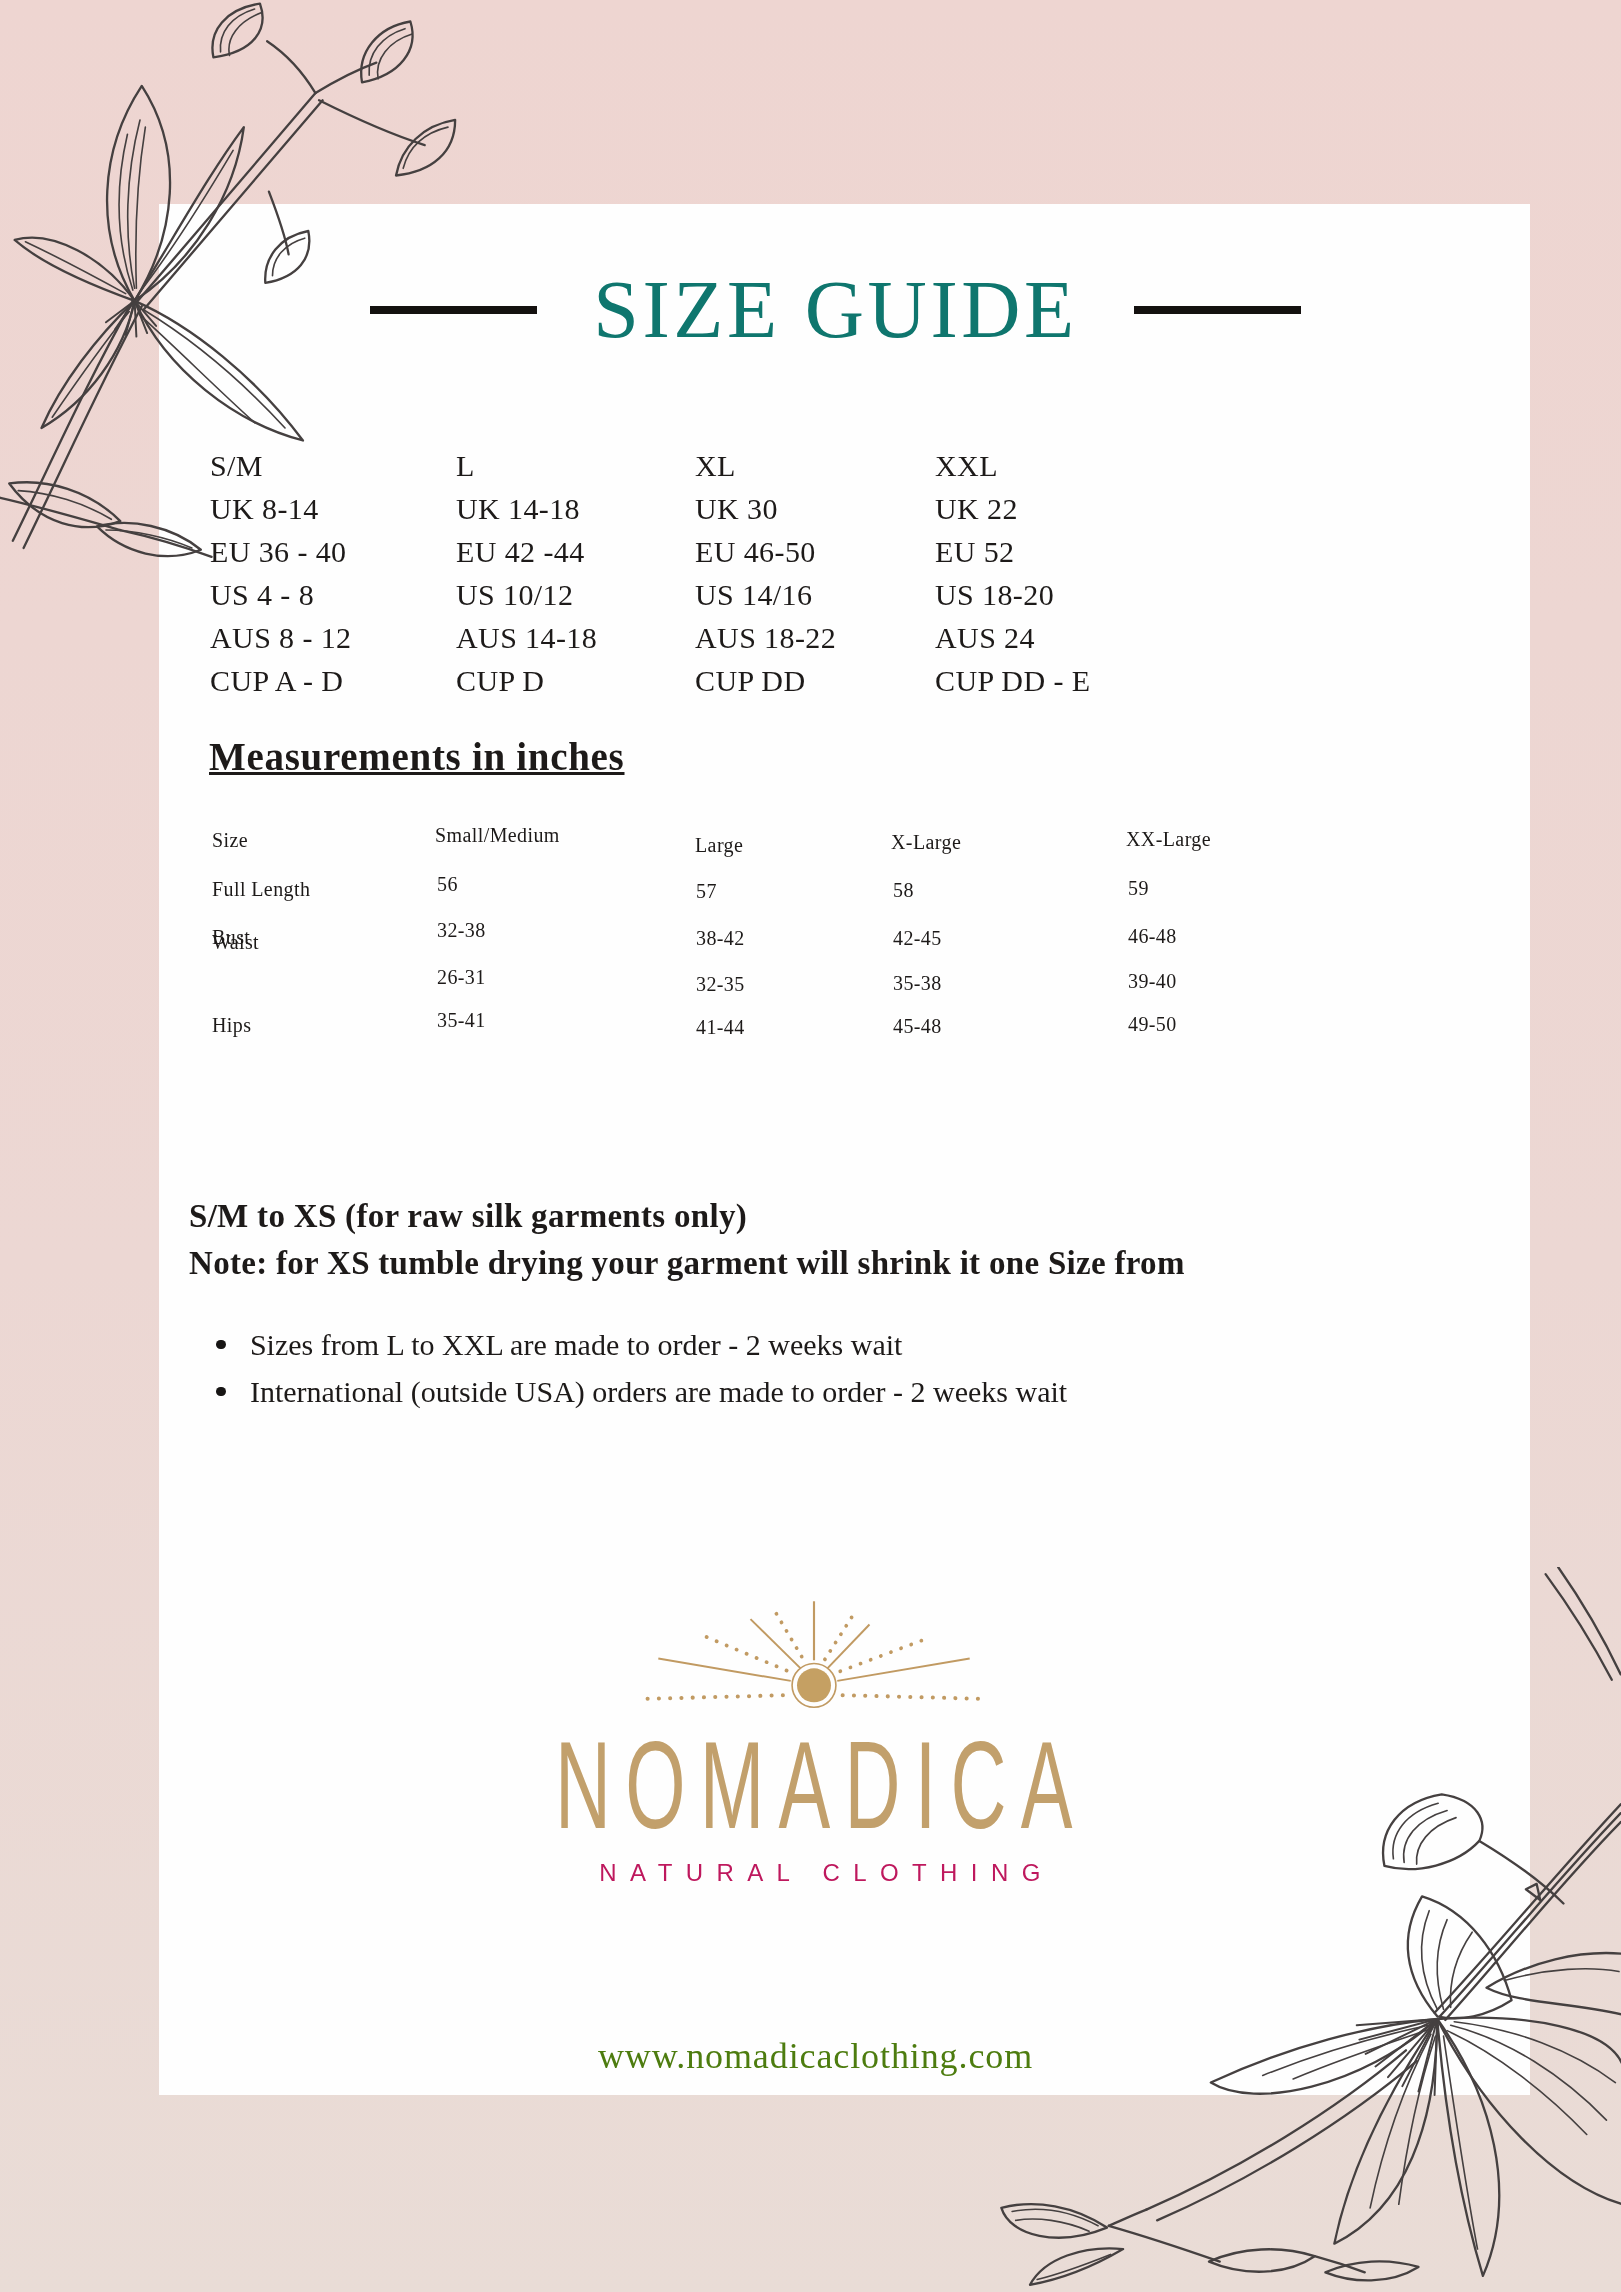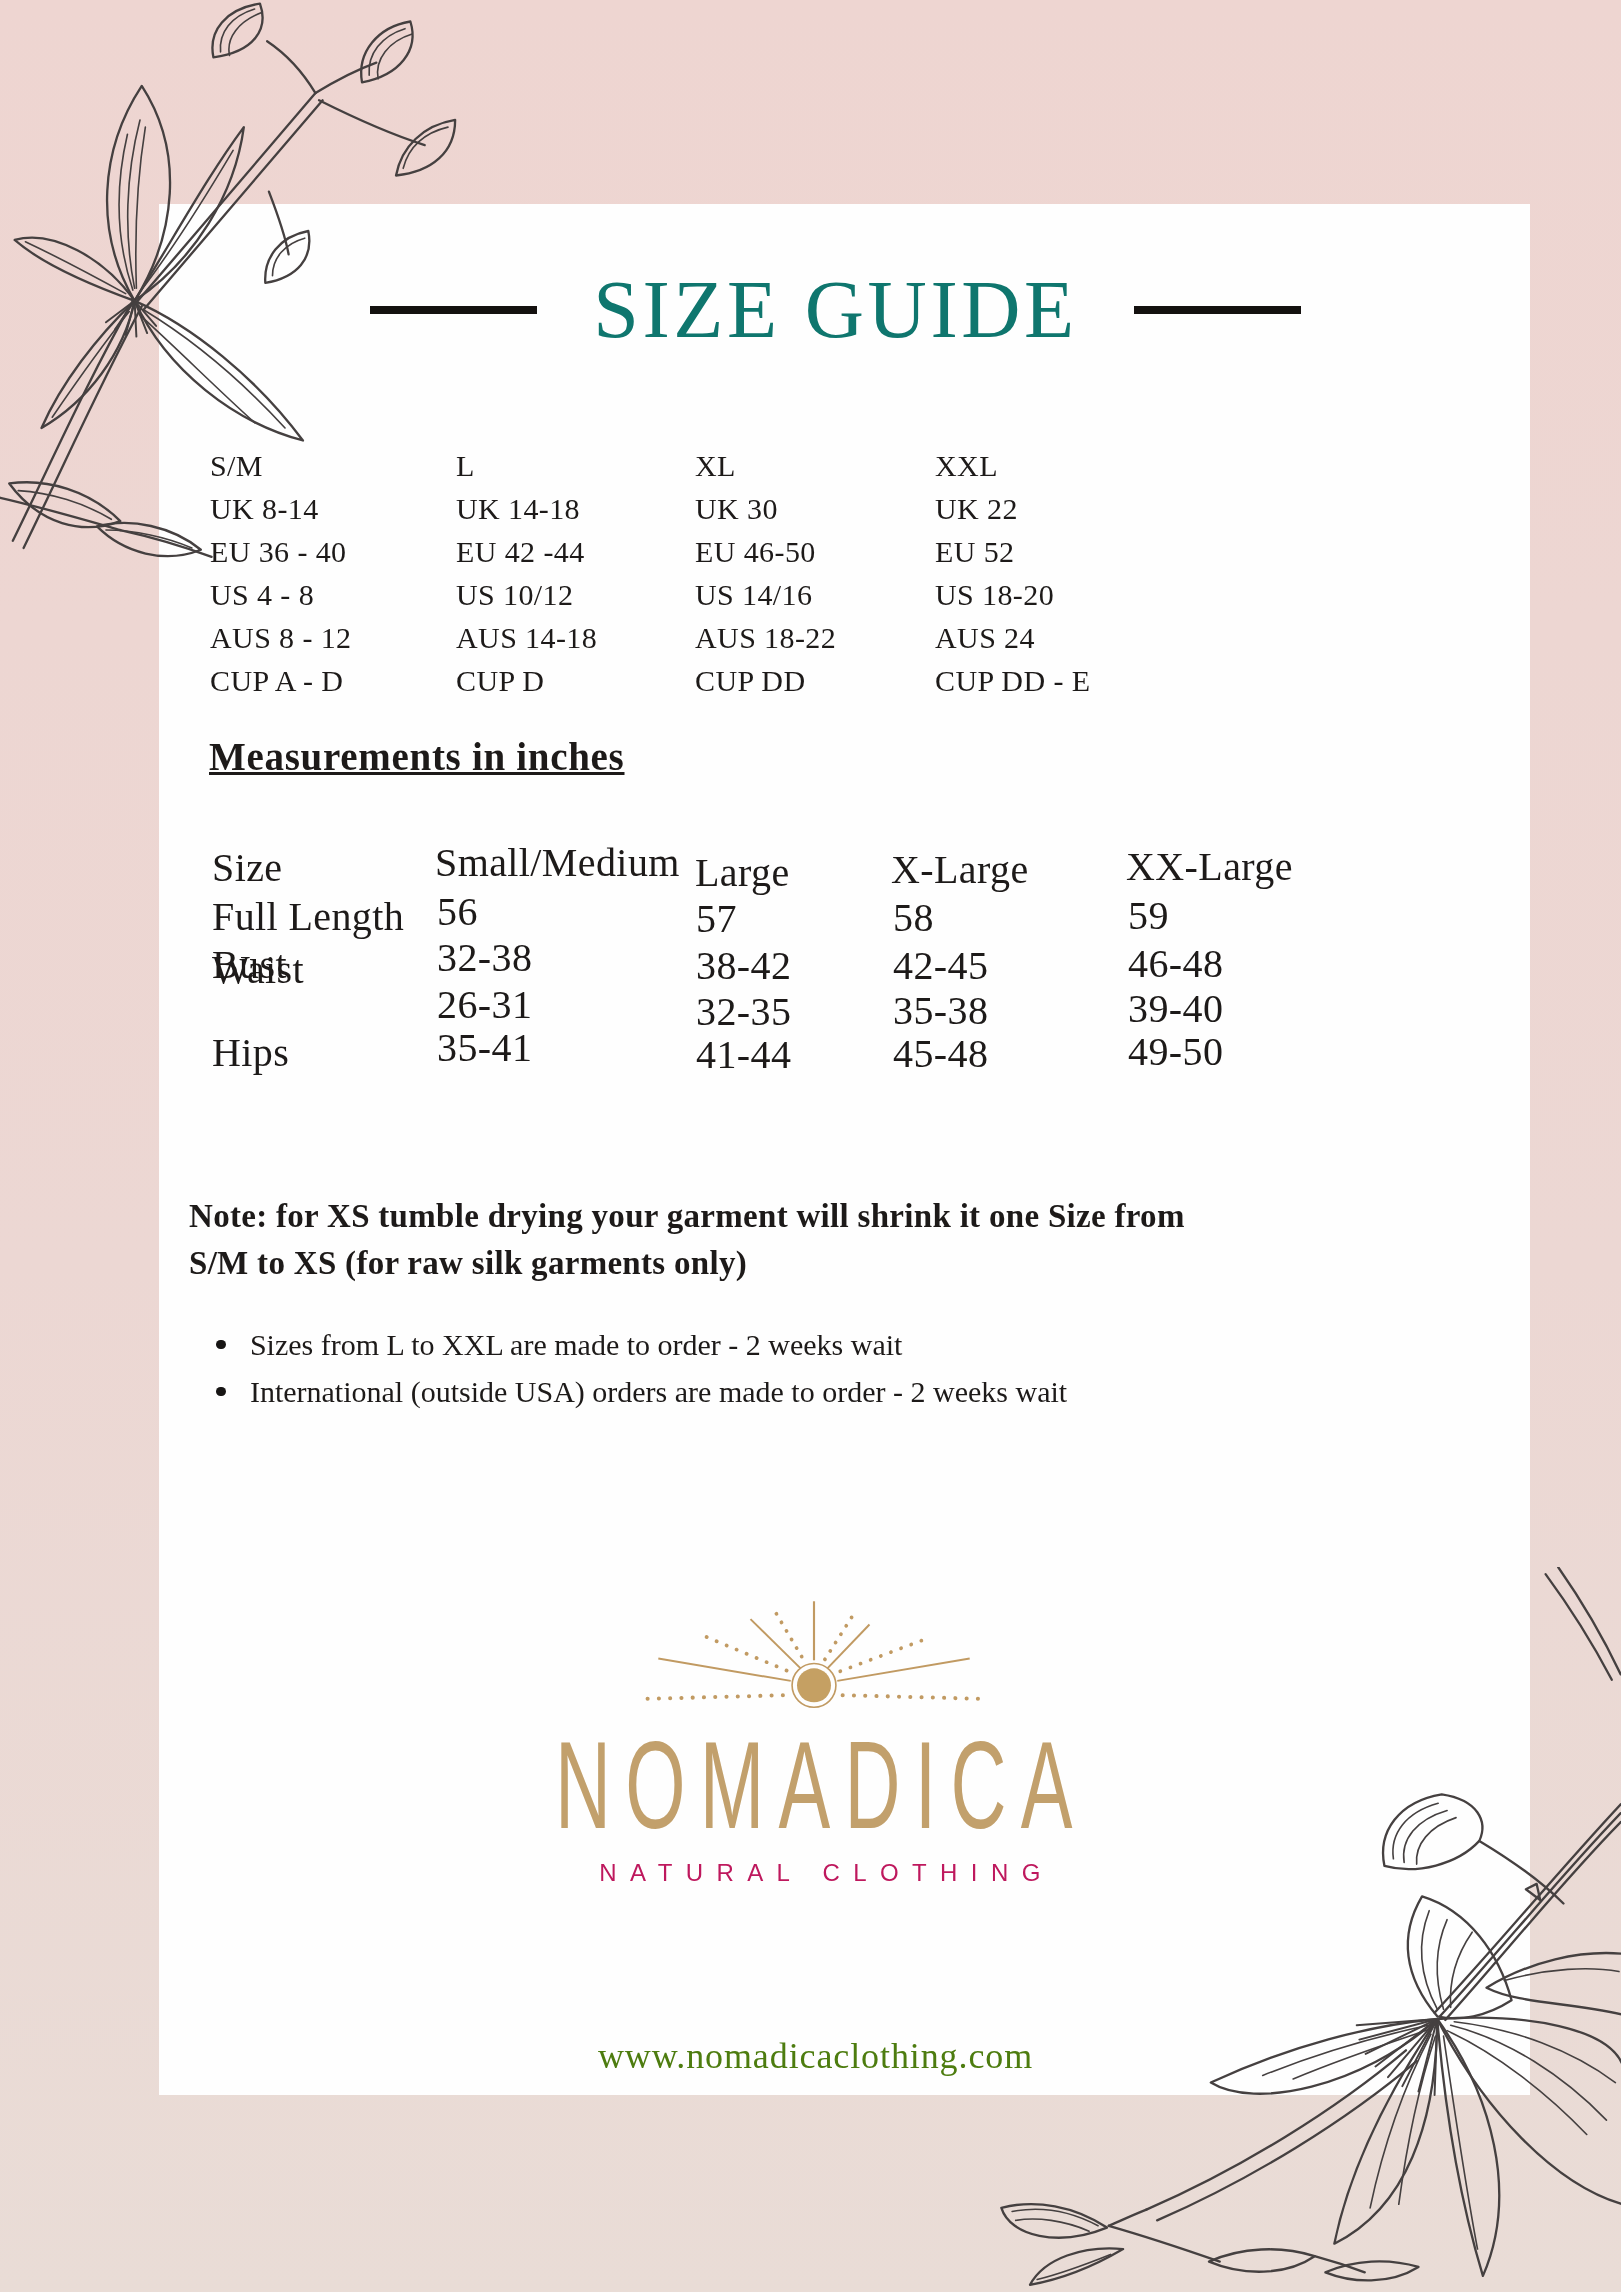--- a/index.html
+++ b/index.html
@@ -18,21 +18,21 @@
   .fl .hatch { stroke-width:2.2; }
 
   .title-row { position:absolute; top:59px; left:-9px; width:100%; display:flex; align-items:center; justify-content:center; gap:56px; }
   .title { margin:0; font-size:82px; font-weight:400; letter-spacing:3.6px; color:#0f766e; white-space:nowrap; }
   .dash { width:167px; height:8px; background:#14110f; }
 
   .size-col { position:absolute; top:240px; width:242px; font-size:30px; line-height:43px; letter-spacing:0.4px; white-space:nowrap; }
 
   .m-head { position:absolute; left:50px; top:530px; margin:0; font-size:39px; font-weight:700; letter-spacing:0.7px;text-decoration:underline; }
 
-  .cell { position:absolute; font-size:40px; line-height:36px; letter-spacing:0.4px; white-space:nowrap;margin-top:28px; }
+  .cell { position:absolute; font-size:20px; line-height:36px; letter-spacing:0.4px; white-space:nowrap; }
 
   .note { position:absolute; left:30px; top:989px; font-size:33px; font-weight:700; line-height:47px; letter-spacing:0.3px; white-space:nowrap; }
 
   .bullet-row { position:absolute; left:57px; display:flex; gap:24px; font-size:30px; line-height:36px; white-space:nowrap; }
   .b-dot { width:9.9px; height:9.9px; border-radius:50%; background:#171514; margin-top:12.5px; flex:0 0 auto; }
 
   .sun { position:absolute; left:485px; top:1390px; }
   .sun line { stroke:#c19a62; }
   .brand-wrap { position:absolute; left:-24px; top:1533px; width:100%; text-align:center; }
   .brand {
@@ -116,22 +116,22 @@
     <span class="cell" style="left:537px;top:762px">32-35</span>
     <span class="cell" style="left:734px;top:761px">35-38</span>
     <span class="cell" style="left:969px;top:759px">39-40</span>
 
     <span class="cell" style="left:278px;top:798px">35-41</span>
     <span class="cell" style="left:537px;top:805px">41-44</span>
     <span class="cell" style="left:734px;top:804px">45-48</span>
     <span class="cell" style="left:969px;top:802px">49-50</span>
 
     <div class="note">
+      <div>S/M to XS (for raw silk garments only)</div>
       <div>Note: for XS tumble drying your garment will shrink it one Size from</div>
-      <div>S/M to XS (for raw silk garments only)</div>
     </div>
 
     <div class="bullet-row" style="top:1123px">
       <span class="b-dot"></span>
       <span>Sizes from L to XXL are made to order - 2 weeks wait</span>
     </div>
     <div class="bullet-row" style="top:1170px">
       <span class="b-dot"></span>
       <span>International (outside USA) orders are made to order - 2 weeks wait</span>
     </div>

